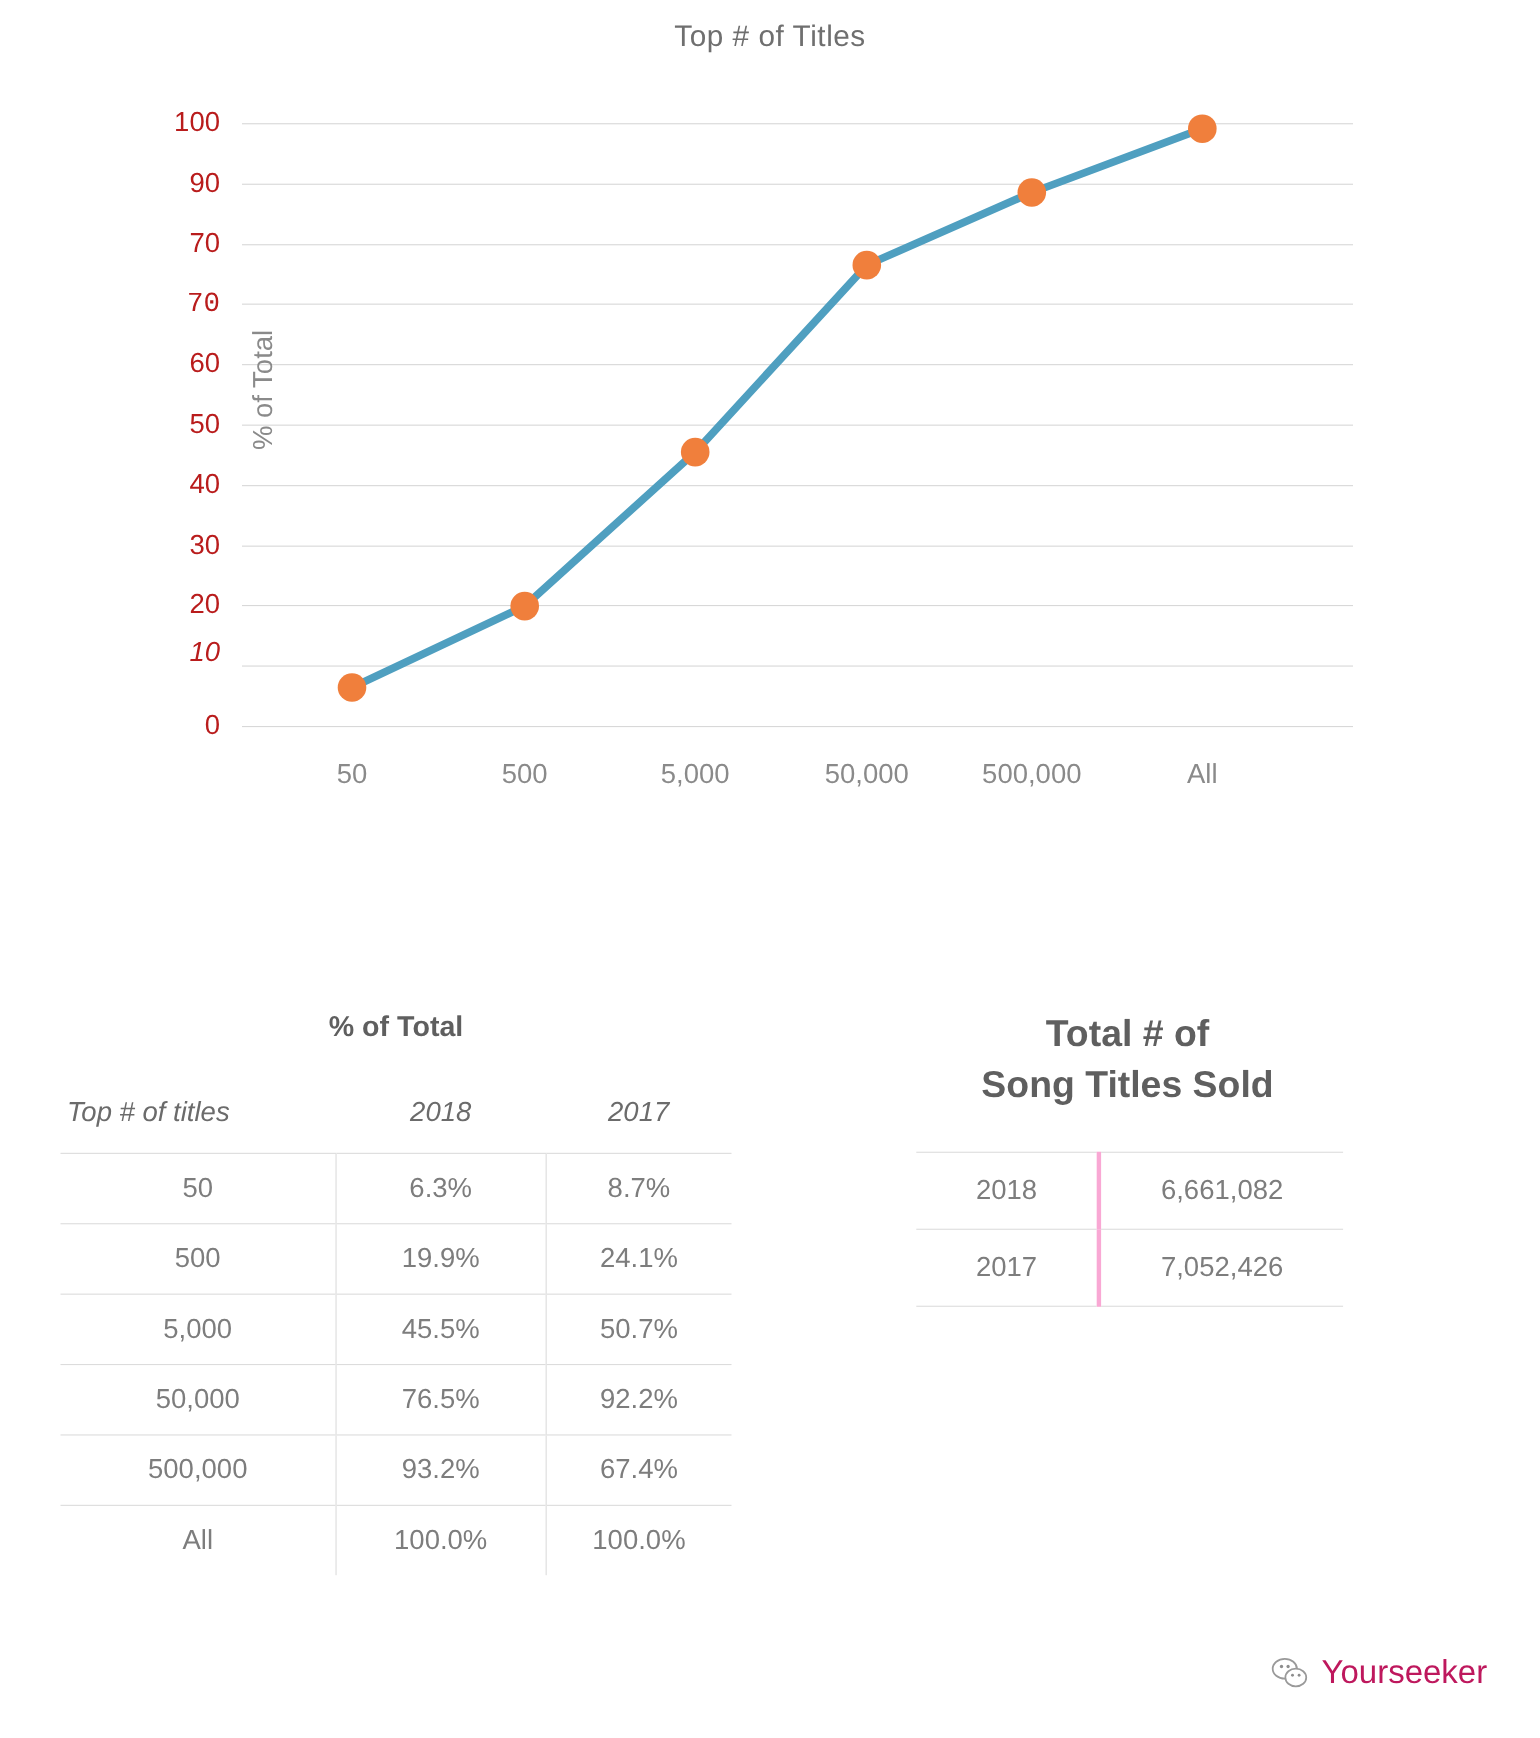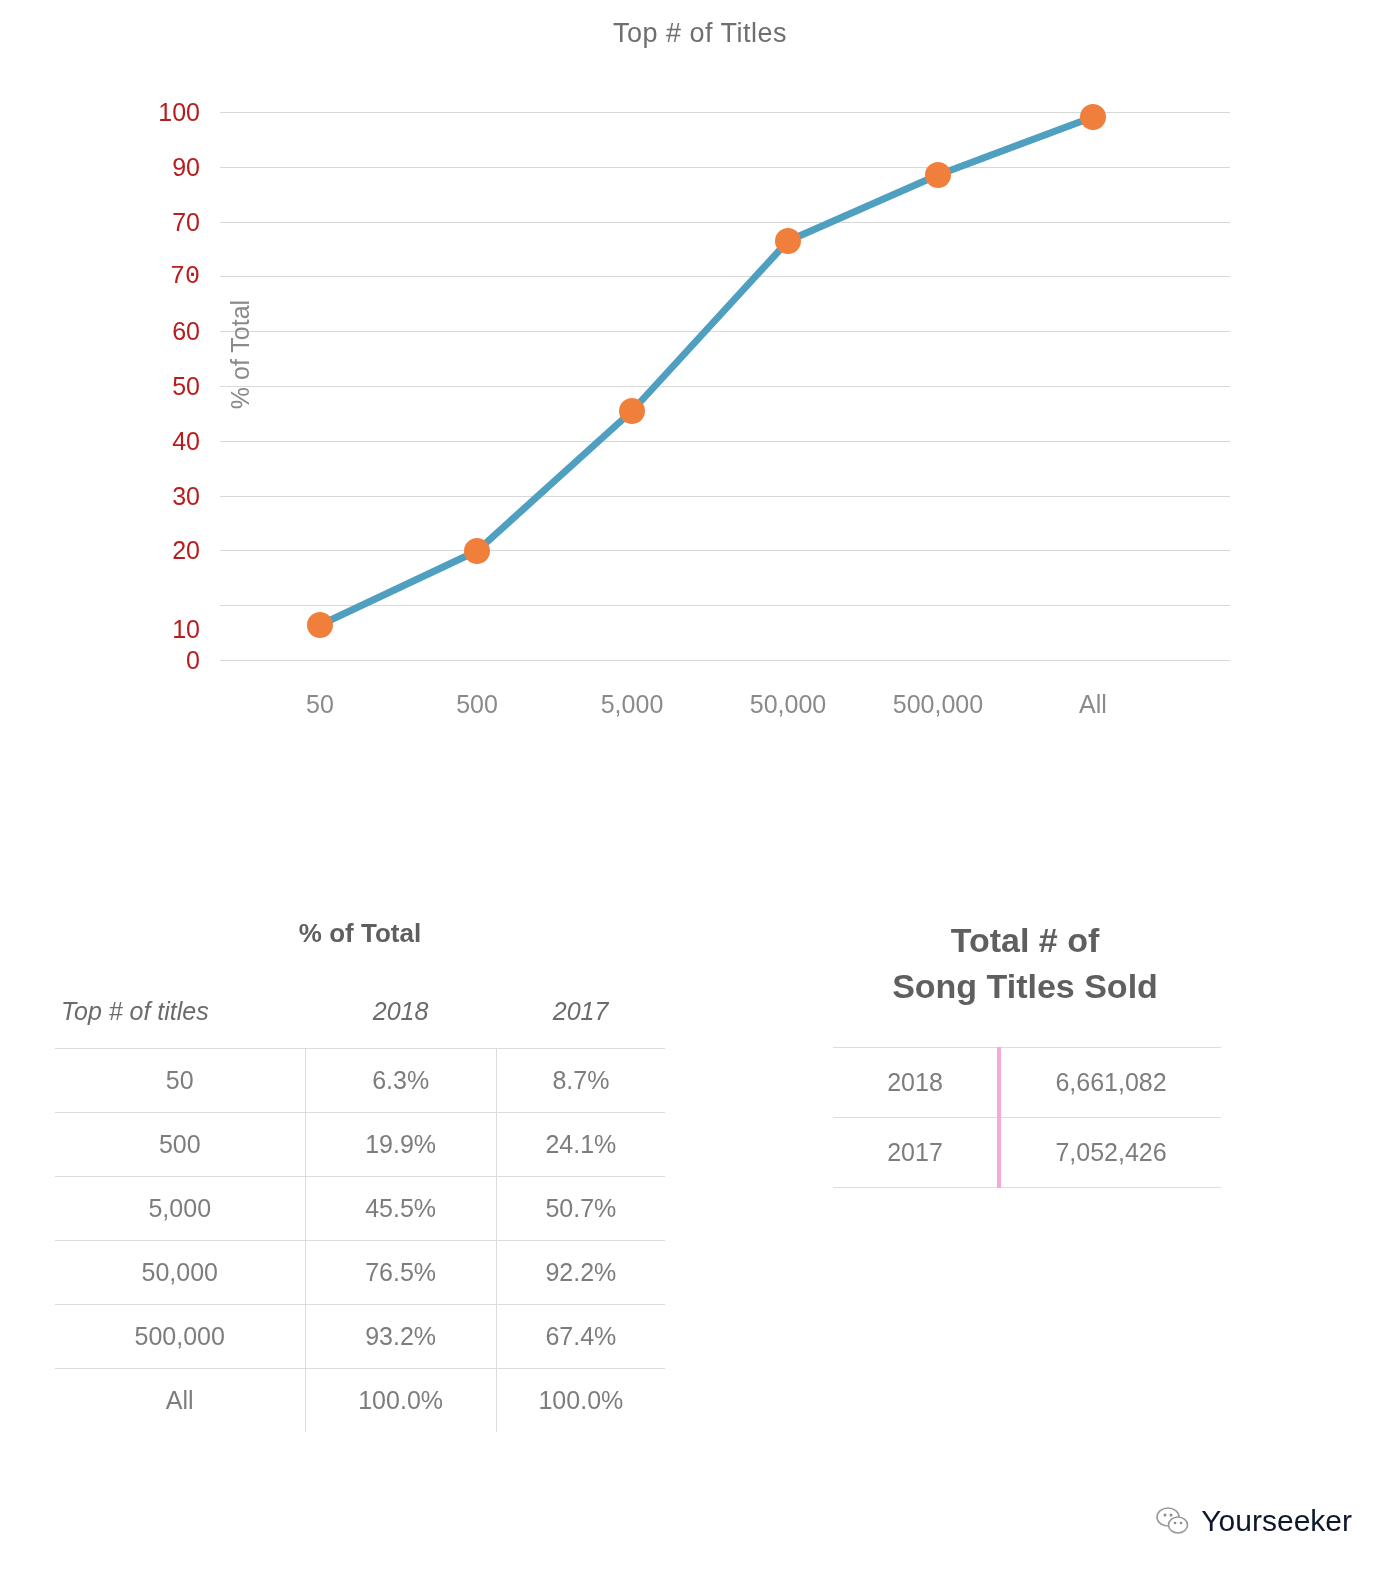--- a/index.html
+++ b/index.html
@@ -183,21 +183,21 @@
   #total-table td:nth-child(1) { width: 166px; }
 
   
   #watermark {
     position: absolute;
     right: 48px;
     bottom: 42px;
     display: flex;
     align-items: center;
     gap: 12px;
-    color: #0f172a;
+    color: #be185d;
     font-size: 30px;
   }
   #watermark .wm-icon {
     width: 34px;
     height: 34px;
     position: relative;
   }
 </style>
 </head>
 <body>
@@ -222,21 +222,21 @@
 
     <div class="ytick" style="top:0px;">100</div>
     <div class="ytick" style="top:54.8px;">90</div>
     <div class="ytick" style="top:109.6px;">70</div>
     <div class="ytick" style="top:164.4px;font-family:Liberation Mono, monospace;">70</div>
     <div class="ytick" style="top:219.2px;">60</div>
     <div class="ytick" style="top:274px;">50</div>
     <div class="ytick" style="top:328.8px;">40</div>
     <div class="ytick" style="top:383.6px;">30</div>
     <div class="ytick" style="top:438.4px;">20</div>
-    <div class="ytick" style="top:517px;">10</div>
+    <div class="ytick" style="top:481px;font-style:italic;">10</div>
     <div class="ytick" style="top:548px;">0</div>
 
     <div id="y-axis-label">% of Total</div>
 
     <svg id="line-svg" viewBox="0 0 1010 548" preserveAspectRatio="none">
       <polyline points="100,513 257,439 412,299 568,129 718,63 873,5" fill="none" stroke="#4f9fc0" stroke-width="7" stroke-linejoin="round" stroke-linecap="round"></polyline>
     </svg>
 
     <div class="marker" style="left:100px; top:513px;"></div>
     <div class="marker" style="left:257px; top:439px;"></div>

